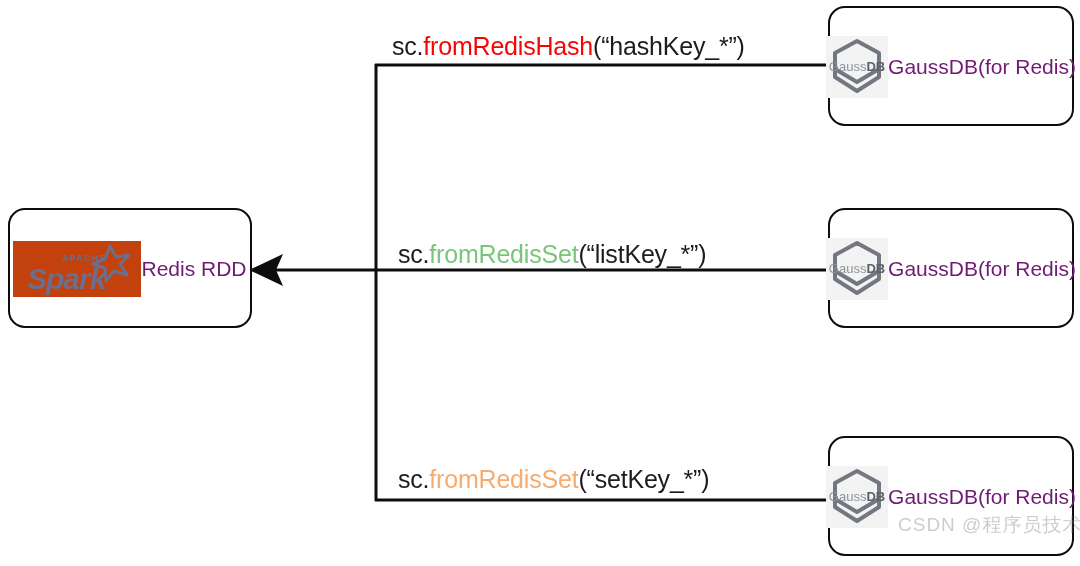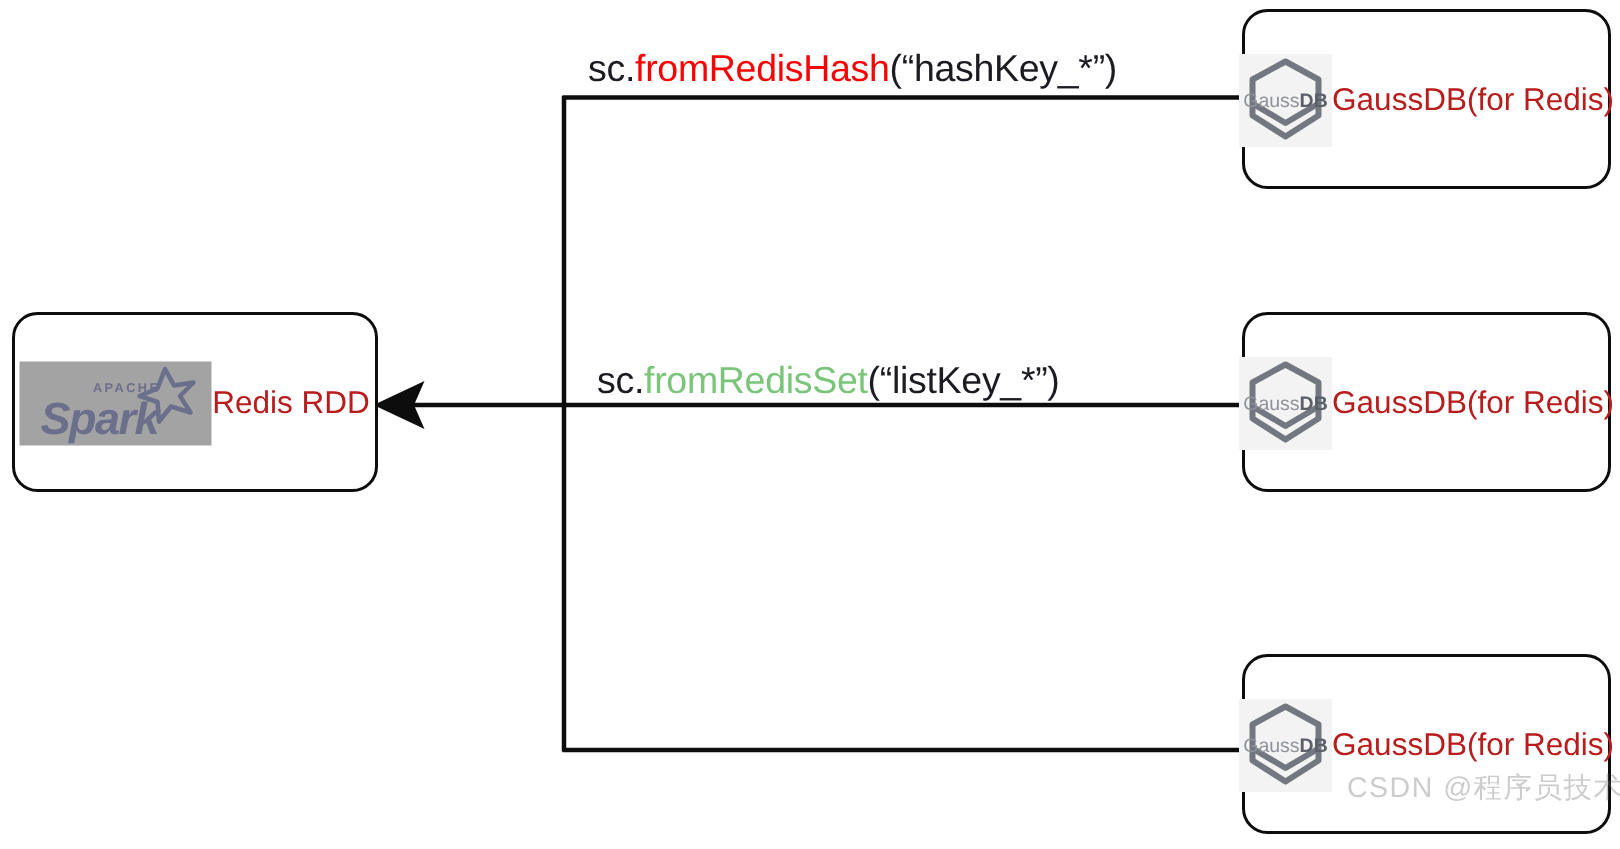--- a/index.html
+++ b/index.html
@@ -33,38 +33,38 @@
     box-sizing: border-box;
     border: 2px solid #0d0d0d;
     border-radius: 17px;
     background: #ffffff;
     display: flex;
     align-items: center;
     justify-content: center;
   }
   .node-caption {
     font-size: 21px;
-    color: #b91c1c;
+    color: #701a75;
     line-height: 1.1;
     white-space: nowrap;
     margin-top: 2px;
   }
 
   
   #spark-node {
     left: 8px;
     top: 208px;
     width: 244px;
     height: 120px;
   }
   .spark-logo {
     position: relative;
     width: 128px;
     height: 56px;
-    background: #a3a3a3;
+    background: #c2410c;
     margin-top: 2px;
   }
   .spark-logo svg { display: block; }
 
   
   .gauss-node {
     left: 828px;
     width: 246px;
     height: 120px;
   }
@@ -178,16 +178,19 @@
   </div>
 
   <div class="edge-label" id="edge-label-hash">
     <span>sc.</span><span class="api-red">fromRedisHash</span><span>(“hashKey_*”)</span>
   </div>
 
   <div class="edge-label" id="edge-label-list">
     <span>sc.</span><span class="api-green">fromRedisSet</span><span>(“listKey_*”)</span>
   </div>
 
+  <div class="edge-label" id="edge-label-set">
+    <span>sc.</span><span class="api-orange">fromRedisSet</span><span>(“setKey_*”)</span>
+  </div>
 
   <div id="watermark">CSDN @程序员技术社区</div>
 
 </div>
 
 </body></html>

